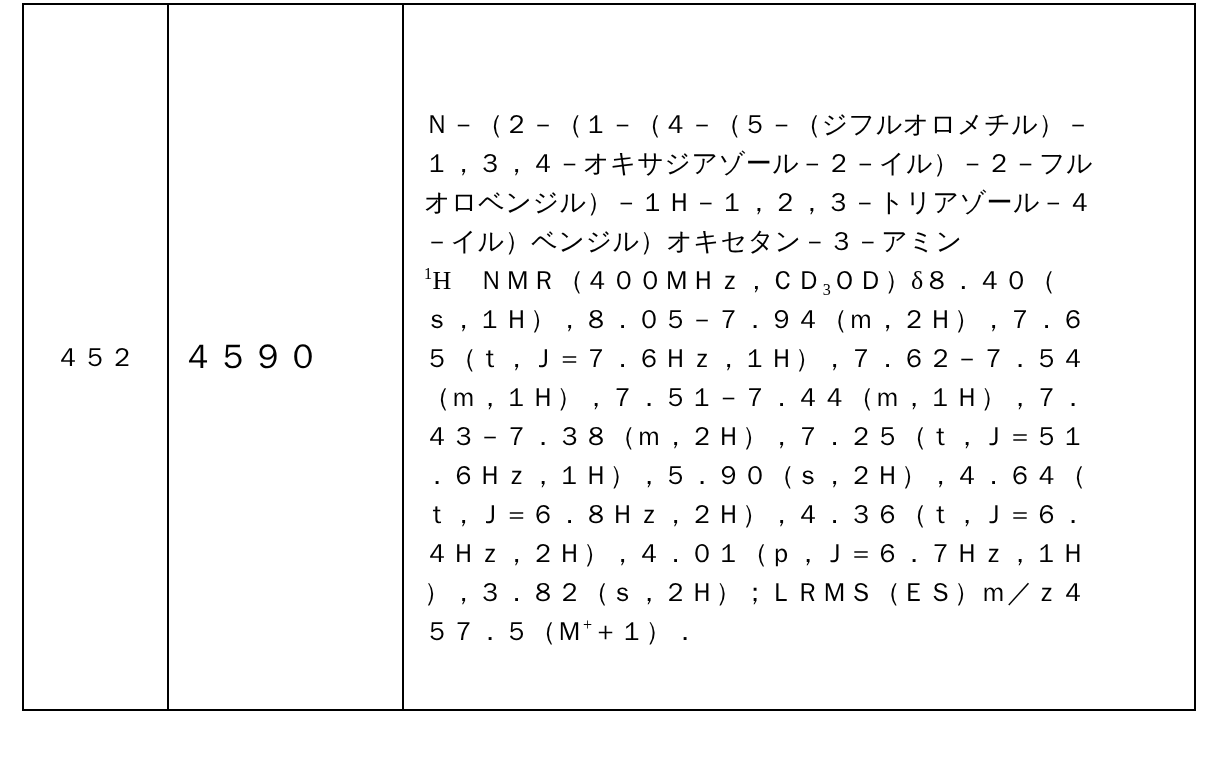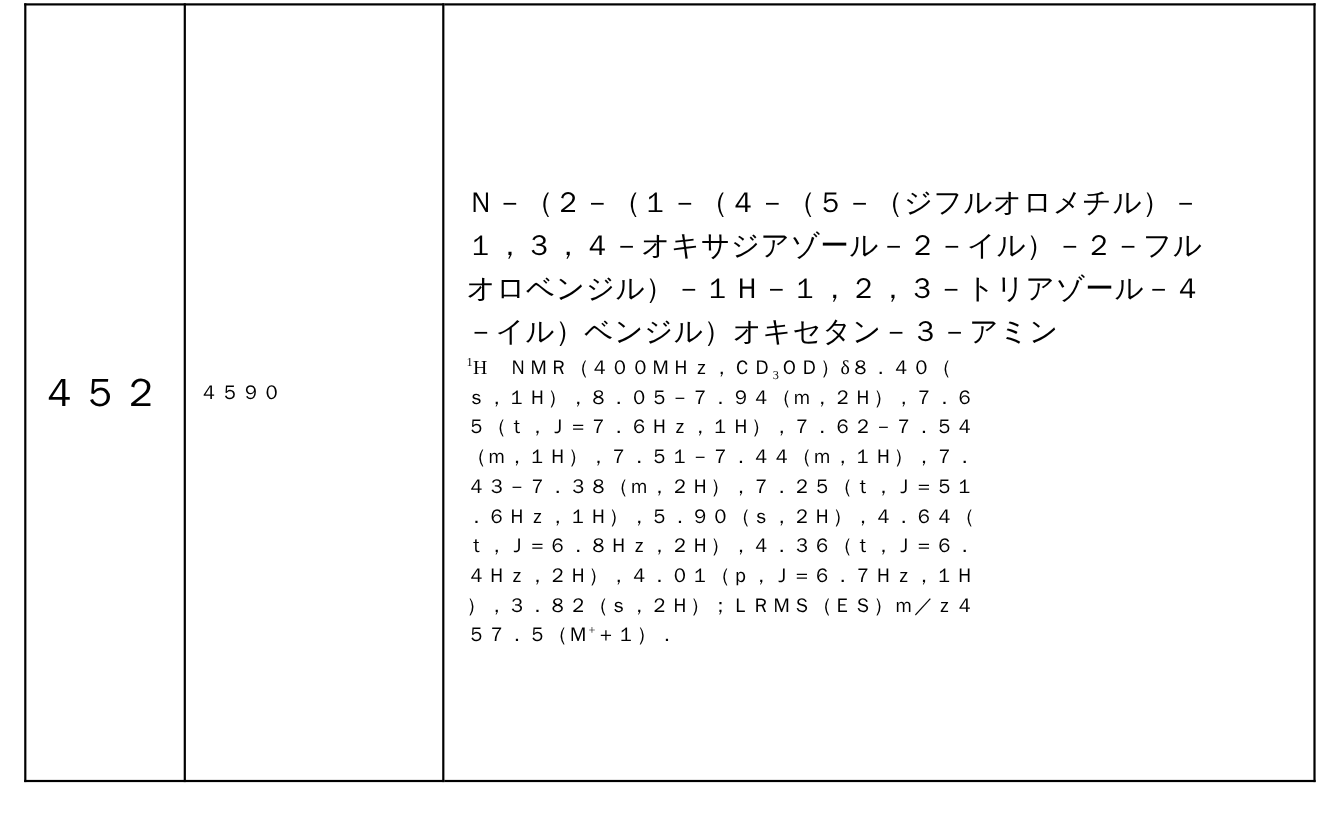--- a/index.html
+++ b/index.html
@@ -44,43 +44,44 @@
   }
   td.col-id {
     width: 233px;
     text-align: left;
   }
   td.col-body {
     width: 790px;
     vertical-align: top;
   }
   .cell-no-text {
-    font-size: 36px;
+    font-size: 26px;
     letter-spacing: 1px;
-    padding-left: 12px;
+    padding-left: 0;
     white-space: nowrap;
+    margin-left: 31px;
   }
   .cell-id-text {
-    font-size: 18px;
+    font-size: 34px;
     letter-spacing: 1px;
     padding-left: 12px;
     white-space: nowrap;
   }
   .body-inner {
     padding: 52px 18px 10px 20px;
   }
   .name-block {
     font-size: 26px;
     line-height: 1.50;
     letter-spacing: 0.5px;
     white-space: pre-wrap;
     word-break: break-all;
   }
   .nmr-block {
-    font-size: 18px;
+    font-size: 26px;
     line-height: 1.50;
     letter-spacing: 0.5px;
     white-space: pre-wrap;
     word-break: break-all;
   }
   sup {
     font-size: 0.62em;
     vertical-align: super;
     line-height: 0;
   }

